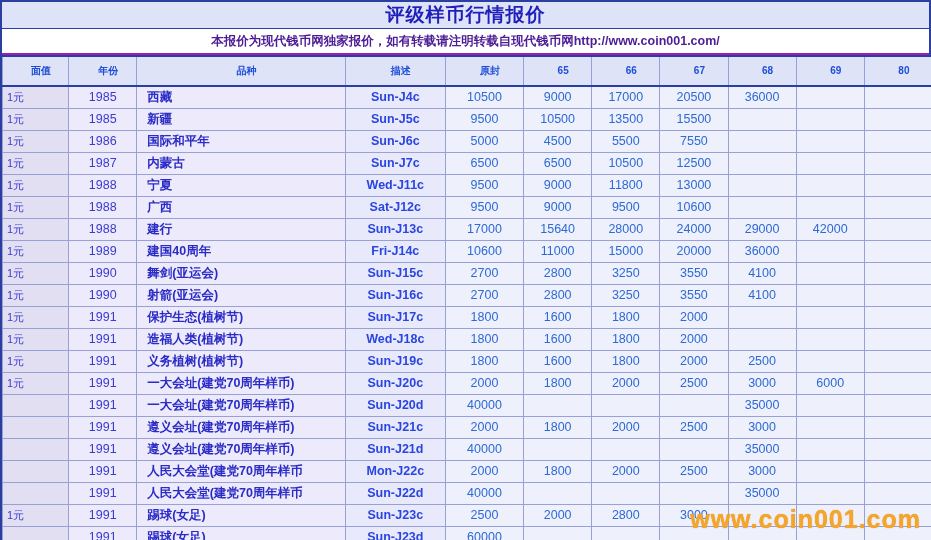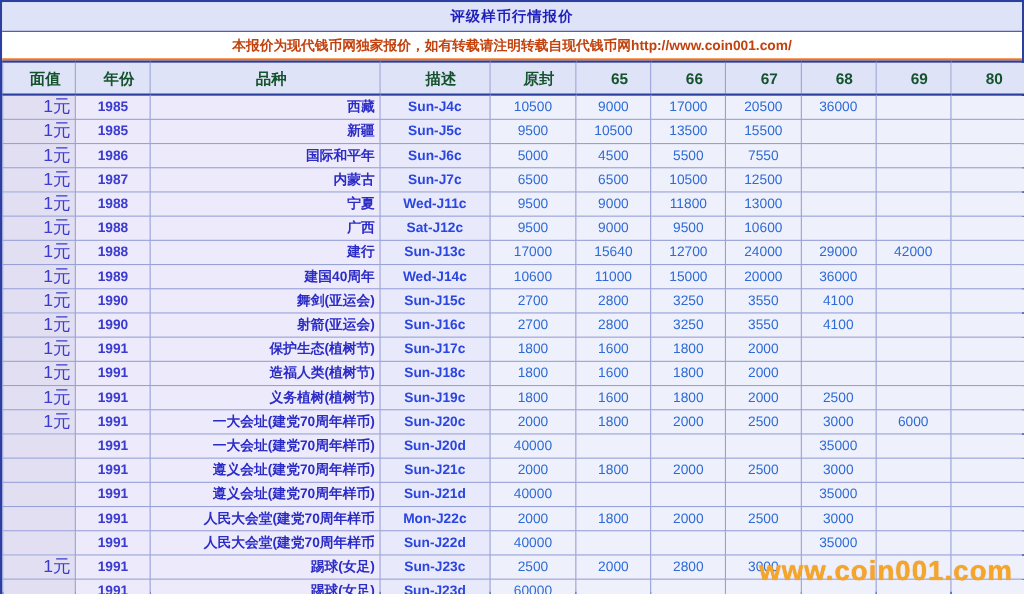--- a/index.html
+++ b/index.html
@@ -9,45 +9,45 @@
     font-family:"Liberation Sans", sans-serif;
     overflow:hidden;
   }
   .sheet{
     width:931px;height:540px;position:relative;box-sizing:border-box;
     border:2px solid #2b3fa0;background:#eef0fb;
   }
   .title-bar{
     height:26px;line-height:26px;text-align:center;
     background:#dfe3f7;border-bottom:1px solid #2b3fa0;
-    color:#1f1fbb;font-weight:bold;font-size:13px;letter-spacing:1px;
+    color:#1f1fbb;font-weight:bold;font-size:19px;letter-spacing:1px;
   }
   .subtitle-bar{
     height:24px;line-height:24px;text-align:center;
-    background:#ffffff;border-bottom:2px solid #f97316;
-    color:#c2410c;font-weight:bold;font-size:12.5px;
+    background:#ffffff;border-bottom:2px solid #a21caf;
+    color:#4c1d95;font-weight:bold;font-size:12.5px;
   }
   table{
     border-collapse:collapse;width:931px;table-layout:fixed;
     font-size:12.5px;
   }
   th,td{
     border:1px solid #98a0d8;
     padding:0 4px;height:21px;line-height:21px;
     overflow:hidden;white-space:nowrap;
   }
   thead th{
-    background:#dfe3f7;color:#14532d;font-weight:bold;font-size:14px;
+    background:#dfe3f7;color:#1d4ed8;font-weight:bold;font-size:10px;
     text-align:center;height:28px;line-height:28px;
     border-top:2px solid #2b3fa0;border-bottom:2px solid #2b3fa0;padding-left:15px;
   }
   tbody td{background:#eef0fb;color:#2d3fd6;}
-  td.c-face{background:#e2dff3;color:#3b3bd0;text-align:right;font-size:16px;}
-  td.c-year{background:#eceafb;color:#3b3bd0;text-align:center;font-weight:bold;}
-  td.c-name{background:#eceafb;color:#2b2bc6;text-align:right;font-weight:bold;padding-left:10px;}
+  td.c-face{background:#e2dff3;color:#3b3bd0;text-align:left;font-size:11px;}
+  td.c-year{background:#eceafb;color:#3b3bd0;text-align:center;font-weight:normal;}
+  td.c-name{background:#eceafb;color:#2b2bc6;text-align:left;font-weight:bold;padding-left:10px;}
   td.c-desc{background:#e8eafb;color:#2a45e0;text-align:center;font-weight:bold;}
   td.c-num{background:#eef0fb;color:#2d6ad6;text-align:center;}
   .col-face{width:66px;}
   .col-year{width:68px;}
   .col-name{width:208px;}
   .col-desc{width:100px;}
   .col-raw{width:78px;}
   .col-g{width:68px;}
   .watermark{
     position:absolute;right:8px;bottom:4px;
@@ -173,31 +173,31 @@
           <td class="c-num"></td>
           <td class="c-num"></td>
         </tr>
         <tr>
           <td class="c-face">1元</td>
           <td class="c-year">1988</td>
           <td class="c-name">建行</td>
           <td class="c-desc">Sun-J13c</td>
           <td class="c-num">17000</td>
           <td class="c-num">15640</td>
-          <td class="c-num">12700</td>
+          <td class="c-num">28000</td>
           <td class="c-num">24000</td>
           <td class="c-num">29000</td>
           <td class="c-num">42000</td>
           <td class="c-num"></td>
         </tr>
         <tr>
           <td class="c-face">1元</td>
           <td class="c-year">1989</td>
           <td class="c-name">建国40周年</td>
-          <td class="c-desc">Wed-J14c</td>
+          <td class="c-desc">Fri-J14c</td>
           <td class="c-num">10600</td>
           <td class="c-num">11000</td>
           <td class="c-num">15000</td>
           <td class="c-num">20000</td>
           <td class="c-num">36000</td>
           <td class="c-num"></td>
           <td class="c-num"></td>
         </tr>
         <tr>
           <td class="c-face">1元</td>
@@ -235,21 +235,21 @@
           <td class="c-num">1800</td>
           <td class="c-num">2000</td>
           <td class="c-num"></td>
           <td class="c-num"></td>
           <td class="c-num"></td>
         </tr>
         <tr>
           <td class="c-face">1元</td>
           <td class="c-year">1991</td>
           <td class="c-name">造福人类(植树节)</td>
-          <td class="c-desc">Sun-J18c</td>
+          <td class="c-desc">Wed-J18c</td>
           <td class="c-num">1800</td>
           <td class="c-num">1600</td>
           <td class="c-num">1800</td>
           <td class="c-num">2000</td>
           <td class="c-num"></td>
           <td class="c-num"></td>
           <td class="c-num"></td>
         </tr>
         <tr>
           <td class="c-face">1元</td>

